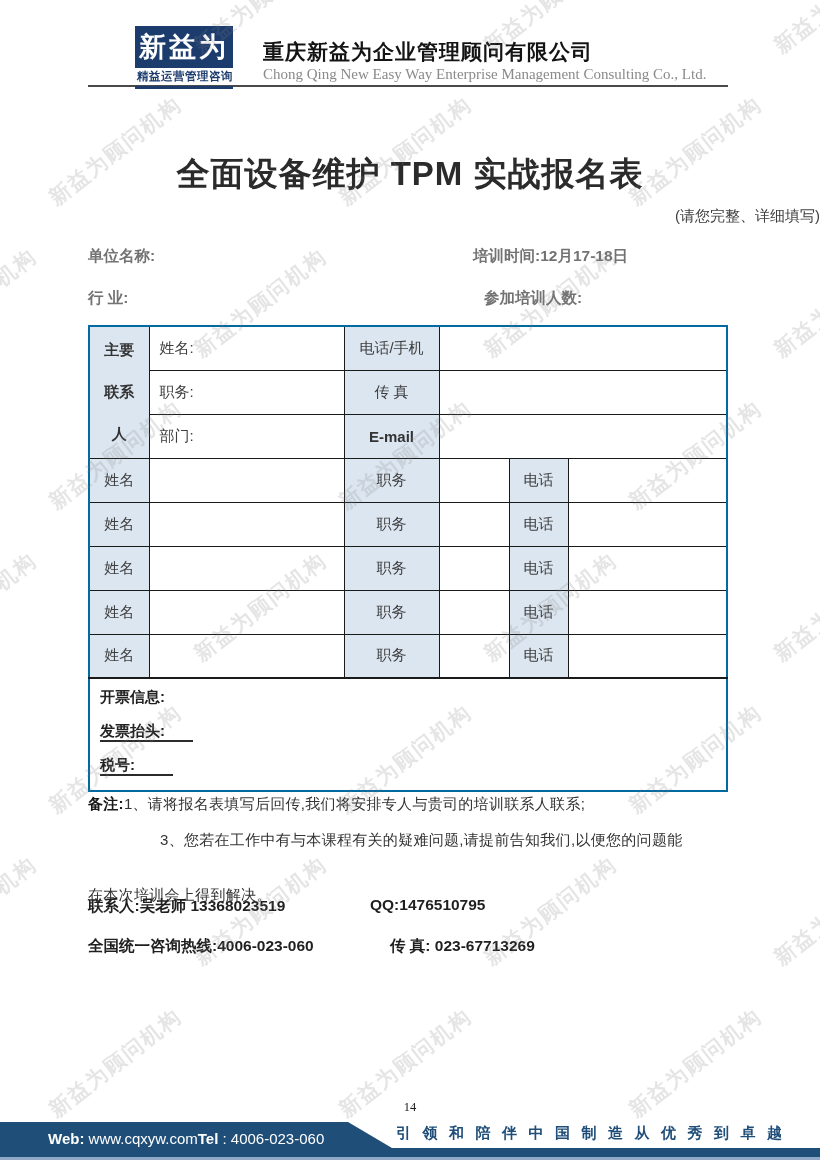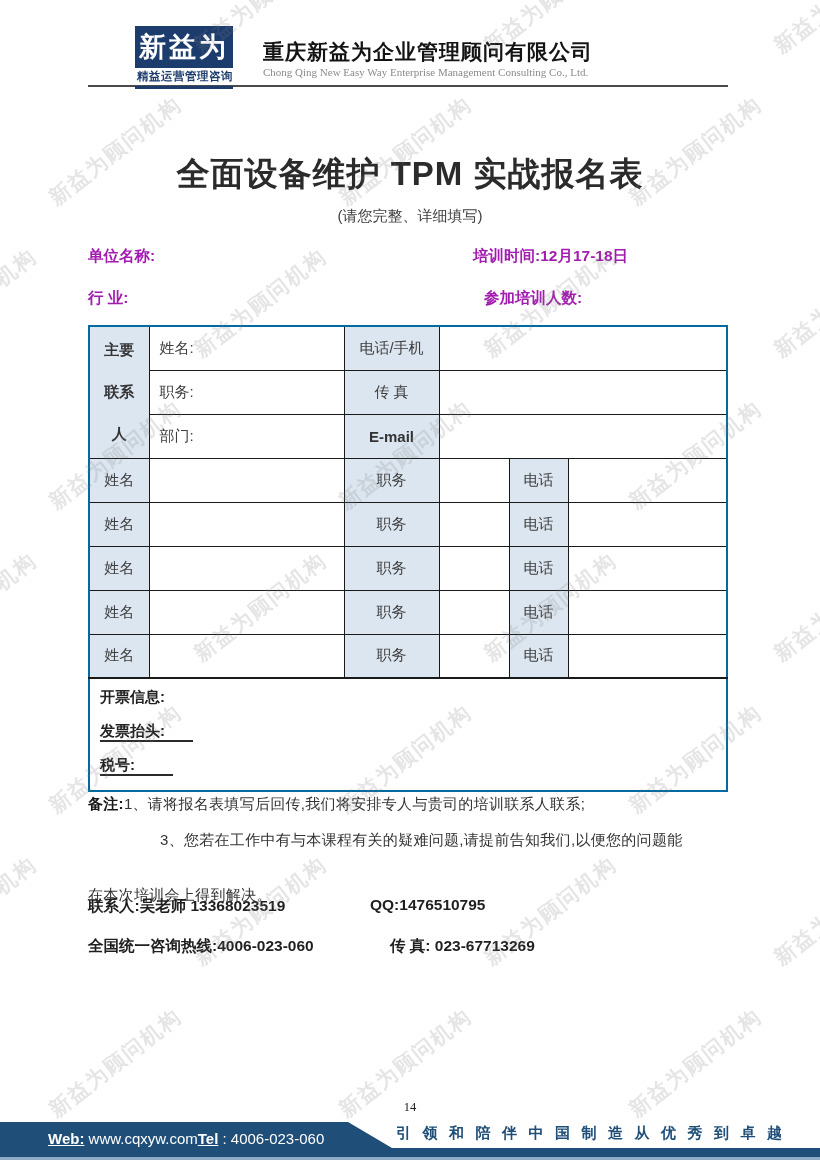--- a/index.html
+++ b/index.html
@@ -12,30 +12,30 @@
   .wm{position:absolute;transform:rotate(-38deg);color:rgba(125,125,125,0.20);
       font-size:21px;letter-spacing:2px;white-space:nowrap;font-weight:700;}
   
   .logo-box{position:absolute;left:135px;top:26px;width:98px;height:42px;background:#1d3c6e;
             color:#fff;display:flex;align-items:center;justify-content:center;
             font-size:27px;font-weight:700;letter-spacing:3px;z-index:2;}
   .logo-sub{position:absolute;left:135px;top:69px;width:98px;text-align:right;
             font-size:11.5px;font-weight:700;color:#1d3c6e;letter-spacing:0.5px;
             padding-bottom:2px;border-bottom:3px solid #1d3c6e;z-index:2;}
   .company-cn{position:absolute;left:263px;top:38px;font-size:21px;font-weight:700;color:#141414;letter-spacing:1px;}
-  .company-en{position:absolute;left:263px;top:66px;font-size:11px;color:#8a8a8a;
+  .company-en{position:absolute;left:263px;top:66px;font-size:15px;color:#8a8a8a;
               font-family:"Liberation Serif",serif;}
   .header-rule{position:absolute;left:88px;top:85px;width:640px;height:2px;background:#4a4a4a;}
   
   .doc-title{position:absolute;left:0;top:152px;width:820px;text-align:center;
              font-size:33px;font-weight:700;color:#2b2b2b;letter-spacing:1px;}
-  .doc-subtitle{position:absolute;left:0;top:207px;width:820px;text-align:center;
+  .doc-subtitle{position:absolute;left:0;top:207px;width:820px;text-align:right;
                 font-size:15px;color:#404040;}
   
-  .fieldrow{position:absolute;left:88px;width:644px;font-size:15.5px;font-weight:700;color:#a21caf;}
+  .fieldrow{position:absolute;left:88px;width:644px;font-size:15.5px;font-weight:700;color:#737373;}
   .fieldrow .right{position:absolute;left:385px;top:0;}
   .fr1{top:246px;} .fr2{top:288px;} .fr2 .right{left:396px;}
   
   .reg-table{position:absolute;left:88px;top:325px;border-collapse:collapse;table-layout:fixed;
              width:638px;font-size:15px;color:#3d3d3d;z-index:1;}
   .reg-table td{border:1px solid #1a1a1a;padding:0;}
   .reg-table{border:2px solid #0369a1;}
   .reg-table td.blue{background:#dce6f1;text-align:center;}
   .reg-table td.lbl{padding-left:10px;}
   .rh{height:44px;}
@@ -54,21 +54,21 @@
   .c1{top:896px;} .c2{top:936px;}
   .c1 .part2{position:absolute;left:282px;top:0;}
   .c2 .part2{position:absolute;left:302px;top:0;}
   
   .page-num{position:absolute;left:0;top:1100px;width:820px;text-align:center;
             font-size:12.5px;color:#1a1a1a;font-family:"Liberation Serif",serif;}
   .footer-bar{position:absolute;left:0;top:1122px;width:820px;height:35px;background:#1f4e79;
               clip-path:polygon(0 0,348px 0,392px 26px,820px 26px,820px 35px,0 35px);z-index:2;}
   .footer-light{position:absolute;left:0;top:1157px;width:820px;height:3px;background:#8fa9c7;z-index:2;}
   .footer-web{position:absolute;left:48px;top:1130px;color:#fff;font-size:15px;z-index:4;}
-  .footer-web .b{font-weight:700;text-decoration:underline;}
+  .footer-web .b{font-weight:700;}
   .footer-slogan{position:absolute;left:396px;top:1124px;color:#1f4e79;font-size:15px;font-weight:700;
                  letter-spacing:11.5px;font-family:"Liberation Serif",serif;white-space:nowrap;z-index:4;}
 </style>
 </head>
 <body>
 
 <div class="page">
 
   <div class="wm-layer" id="wm-layer">
       <div class="wm" style="left: -110px; top: -15px;">新益为顾问机构</div>

